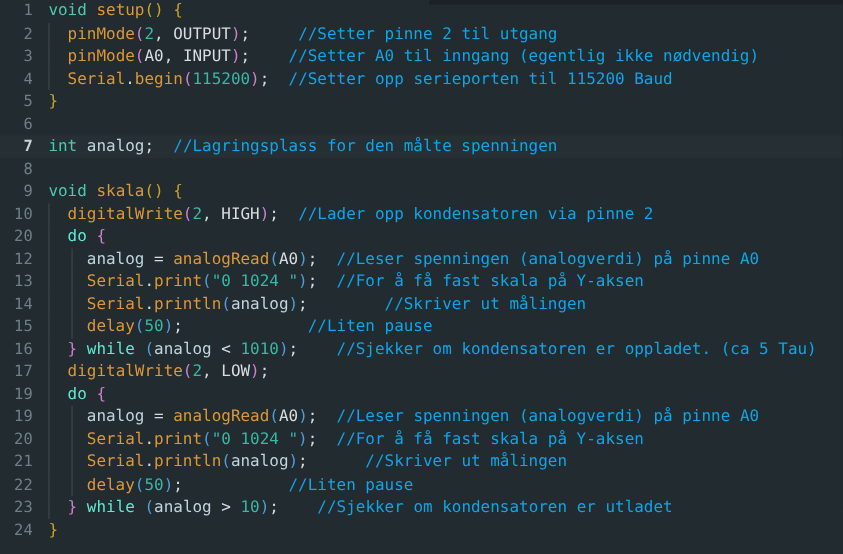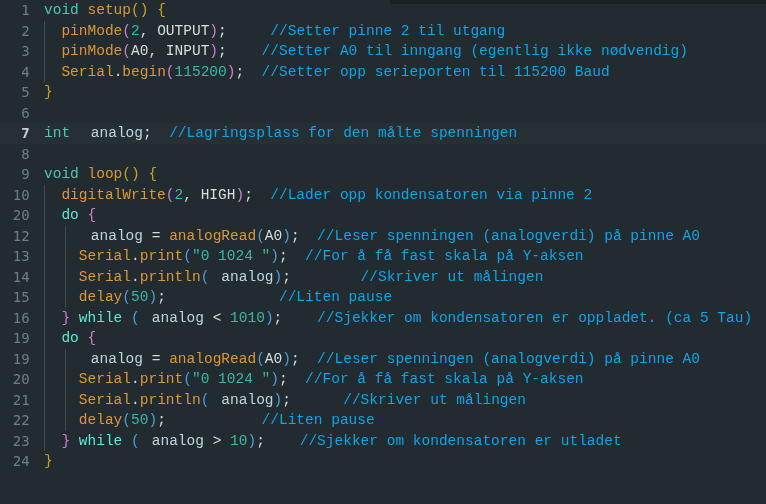--- a/index.html
+++ b/index.html
@@ -58,40 +58,39 @@
     font-size: 14px;
     letter-spacing: 0.2px;
     user-select: none;
   }
   .code {
     position: absolute;
     left: 44px;
     top: 0;
     right: 17px;
     color: #d4dce0;
-    font-family: Liberation Mono, monospace;
   }
   
   .guide {
     position: absolute;
     top: 0;
     width: 1px;
     height: 20.5px;
     background: #3d4a50;
   }
   .g1 { left: 44px; }
   .g2 { left: 65px; }
 
   
   .t-type     { color: #4ec9b0; }
   .t-func     { color: #dc9838; }
   .t-kw       { color: #5eead4; }
   .t-num      { color: #39b8a8; }
   .t-str      { color: #39b8a8; }
-  .t-var      { color: #bfd4de; margin-left: 12px; }
+  .t-var      { color: #bfd4de; }
   .t-const    { color: #d6dee2; }
   .t-punc     { color: #d4dce0; }
   .t-paren1   { color: #c9a227; }
   .t-paren2   { color: #cf7fcf; }
   .t-paren3   { color: #4f9cd8; }
   .t-brace    { color: #c9a227; }
   .t-op       { color: #d4dce0; }
   .t-comment  { color: #0ea5e9; }
   .t-plain    { color: #d4dce0; }
 </style>
@@ -102,28 +101,29 @@
   <div id="top-strip"></div>
   <div id="editor">
       <div class="line"><span class="ln">1</span><span class="code"><span class="t-type">void</span><span class="t-plain"> </span><span class="t-func">setup</span><span class="t-paren1">()</span><span class="t-plain"> </span><span class="t-brace">{</span></span></div>
       <div class="line"><span class="ln">2</span><span class="guide g1"></span><span class="code"><span class="t-plain">  </span><span class="t-func">pinMode</span><span class="t-paren2">(</span><span class="t-num">2</span><span class="t-punc">, </span><span class="t-const">OUTPUT</span><span class="t-paren2">)</span><span class="t-punc">;</span><span class="t-plain">     </span><span class="t-comment">//Setter pinne 2 til utgang</span></span></div>
       <div class="line"><span class="ln">3</span><span class="guide g1"></span><span class="code"><span class="t-plain">  </span><span class="t-func">pinMode</span><span class="t-paren2">(</span><span class="t-const">A0</span><span class="t-punc">, </span><span class="t-const">INPUT</span><span class="t-paren2">)</span><span class="t-punc">;</span><span class="t-plain">    </span><span class="t-comment">//Setter A0 til inngang (egentlig ikke nødvendig)</span></span></div>
       <div class="line"><span class="ln">4</span><span class="guide g1"></span><span class="code"><span class="t-plain">  </span><span class="t-func">Serial</span><span class="t-punc">.</span><span class="t-func">begin</span><span class="t-paren2">(</span><span class="t-num">115200</span><span class="t-paren2">)</span><span class="t-punc">;</span><span class="t-plain">  </span><span class="t-comment">//Setter opp serieporten til 115200 Baud</span></span></div>
       <div class="line"><span class="ln">5</span><span class="code"><span class="t-brace">}</span></span></div>
       <div class="line"><span class="ln">6</span><span class="code"></span></div>
       <div class="line active"><span class="ln">7</span><span class="code"><span class="t-type">int</span><span class="t-plain"> </span><span class="t-var">analog</span><span class="t-punc">;</span><span class="t-plain">  </span><span class="t-comment">//Lagringsplass for den målte spenningen</span></span></div>
       <div class="line"><span class="ln">8</span><span class="code"></span></div>
-      <div class="line"><span class="ln">9</span><span class="code"><span class="t-type">void</span><span class="t-plain"> </span><span class="t-func">loop</span><span class="t-paren1">()</span><span class="t-plain"> </span><span class="t-brace">{</span></span></div>
+      <div class="line"><span class="ln">9</span><span class="code"><span class="t-type">void</span><span class="t-plain"> </span><span class="t-func">skala</span><span class="t-paren1">()</span><span class="t-plain"> </span><span class="t-brace">{</span></span></div>
       <div class="line"><span class="ln">10</span><span class="guide g1"></span><span class="code"><span class="t-plain">  </span><span class="t-func">digitalWrite</span><span class="t-paren2">(</span><span class="t-num">2</span><span class="t-punc">, </span><span class="t-const">HIGH</span><span class="t-paren2">)</span><span class="t-punc">;</span><span class="t-plain">  </span><span class="t-comment">//Lader opp kondensatoren via pinne 2</span></span></div>
       <div class="line"><span class="ln">20</span><span class="guide g1"></span><span class="code"><span class="t-plain">  </span><span class="t-kw">do</span><span class="t-plain"> </span><span class="t-paren2">{</span></span></div>
       <div class="line"><span class="ln">12</span><span class="guide g1"></span><span class="guide g2"></span><span class="code"><span class="t-plain">    </span><span class="t-var">analog</span><span class="t-op"> = </span><span class="t-func">analogRead</span><span class="t-paren3">(</span><span class="t-const">A0</span><span class="t-paren3">)</span><span class="t-punc">;</span><span class="t-plain">  </span><span class="t-comment">//Leser spenningen (analogverdi) på pinne A0</span></span></div>
       <div class="line"><span class="ln">13</span><span class="guide g1"></span><span class="guide g2"></span><span class="code"><span class="t-plain">    </span><span class="t-func">Serial</span><span class="t-punc">.</span><span class="t-func">print</span><span class="t-paren3">(</span><span class="t-str">"0 1024 "</span><span class="t-paren3">)</span><span class="t-punc">;</span><span class="t-plain">  </span><span class="t-comment">//For å få fast skala på Y-aksen</span></span></div>
       <div class="line"><span class="ln">14</span><span class="guide g1"></span><span class="guide g2"></span><span class="code"><span class="t-plain">    </span><span class="t-func">Serial</span><span class="t-punc">.</span><span class="t-func">println</span><span class="t-paren3">(</span><span class="t-var">analog</span><span class="t-paren3">)</span><span class="t-punc">;</span><span class="t-plain">        </span><span class="t-comment">//Skriver ut målingen</span></span></div>
       <div class="line"><span class="ln">15</span><span class="guide g1"></span><span class="guide g2"></span><span class="code"><span class="t-plain">    </span><span class="t-func">delay</span><span class="t-paren3">(</span><span class="t-num">50</span><span class="t-paren3">)</span><span class="t-punc">;</span><span class="t-plain">             </span><span class="t-comment">//Liten pause</span></span></div>
       <div class="line"><span class="ln">16</span><span class="guide g1"></span><span class="code"><span class="t-plain">  </span><span class="t-paren2">}</span><span class="t-plain"> </span><span class="t-kw">while</span><span class="t-plain"> </span><span class="t-paren3">(</span><span class="t-var">analog</span><span class="t-op"> &lt; </span><span class="t-num">1010</span><span class="t-paren3">)</span><span class="t-punc">;</span><span class="t-plain">    </span><span class="t-comment">//Sjekker om kondensatoren er oppladet. (ca 5 Tau)</span></span></div>
+      <div class="line"><span class="ln">17</span><span class="guide g1"></span><span class="code"><span class="t-plain">  </span><span class="t-func">digitalWrite</span><span class="t-paren2">(</span><span class="t-num">2</span><span class="t-punc">, </span><span class="t-const">LOW</span><span class="t-paren2">)</span><span class="t-punc">;</span></span></div>
       <div class="line"><span class="ln">19</span><span class="guide g1"></span><span class="code"><span class="t-plain">  </span><span class="t-kw">do</span><span class="t-plain"> </span><span class="t-paren2">{</span></span></div>
       <div class="line"><span class="ln">19</span><span class="guide g1"></span><span class="guide g2"></span><span class="code"><span class="t-plain">    </span><span class="t-var">analog</span><span class="t-op"> = </span><span class="t-func">analogRead</span><span class="t-paren3">(</span><span class="t-const">A0</span><span class="t-paren3">)</span><span class="t-punc">;</span><span class="t-plain">  </span><span class="t-comment">//Leser spenningen (analogverdi) på pinne A0</span></span></div>
       <div class="line"><span class="ln">20</span><span class="guide g1"></span><span class="guide g2"></span><span class="code"><span class="t-plain">    </span><span class="t-func">Serial</span><span class="t-punc">.</span><span class="t-func">print</span><span class="t-paren3">(</span><span class="t-str">"0 1024 "</span><span class="t-paren3">)</span><span class="t-punc">;</span><span class="t-plain">  </span><span class="t-comment">//For å få fast skala på Y-aksen</span></span></div>
       <div class="line"><span class="ln">21</span><span class="guide g1"></span><span class="guide g2"></span><span class="code"><span class="t-plain">    </span><span class="t-func">Serial</span><span class="t-punc">.</span><span class="t-func">println</span><span class="t-paren3">(</span><span class="t-var">analog</span><span class="t-paren3">)</span><span class="t-punc">;</span><span class="t-plain">      </span><span class="t-comment">//Skriver ut målingen</span></span></div>
       <div class="line"><span class="ln">22</span><span class="guide g1"></span><span class="guide g2"></span><span class="code"><span class="t-plain">    </span><span class="t-func">delay</span><span class="t-paren3">(</span><span class="t-num">50</span><span class="t-paren3">)</span><span class="t-punc">;</span><span class="t-plain">           </span><span class="t-comment">//Liten pause</span></span></div>
       <div class="line"><span class="ln">23</span><span class="guide g1"></span><span class="code"><span class="t-plain">  </span><span class="t-paren2">}</span><span class="t-plain"> </span><span class="t-kw">while</span><span class="t-plain"> </span><span class="t-paren3">(</span><span class="t-var">analog</span><span class="t-op"> &gt; </span><span class="t-num">10</span><span class="t-paren3">)</span><span class="t-punc">;</span><span class="t-plain">    </span><span class="t-comment">//Sjekker om kondensatoren er utladet</span></span></div>
       <div class="line"><span class="ln">24</span><span class="code"><span class="t-brace">}</span></span></div>
     </div>
 </div>
 

